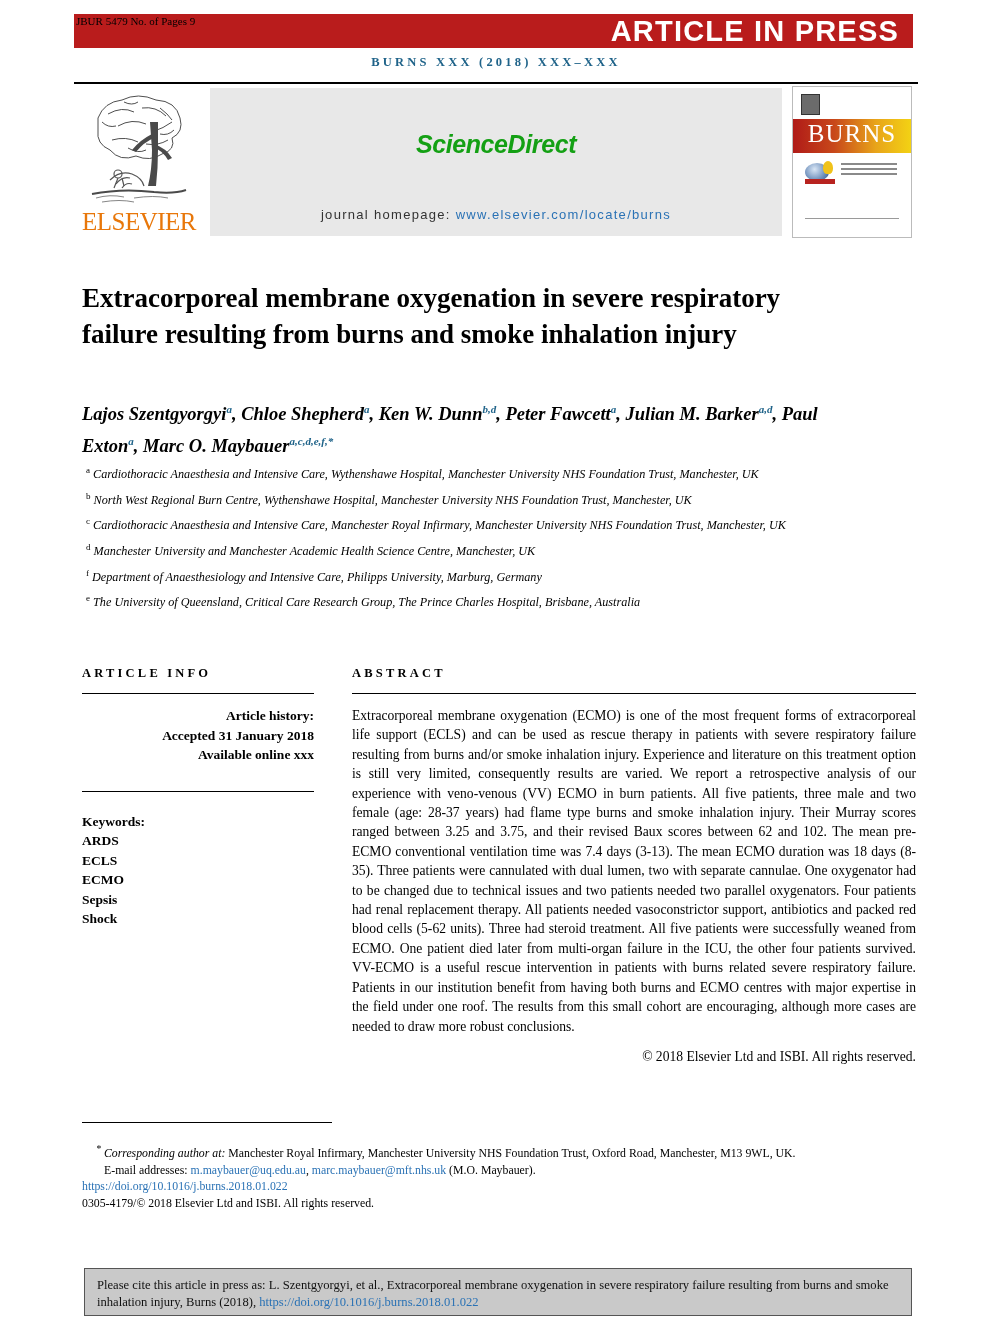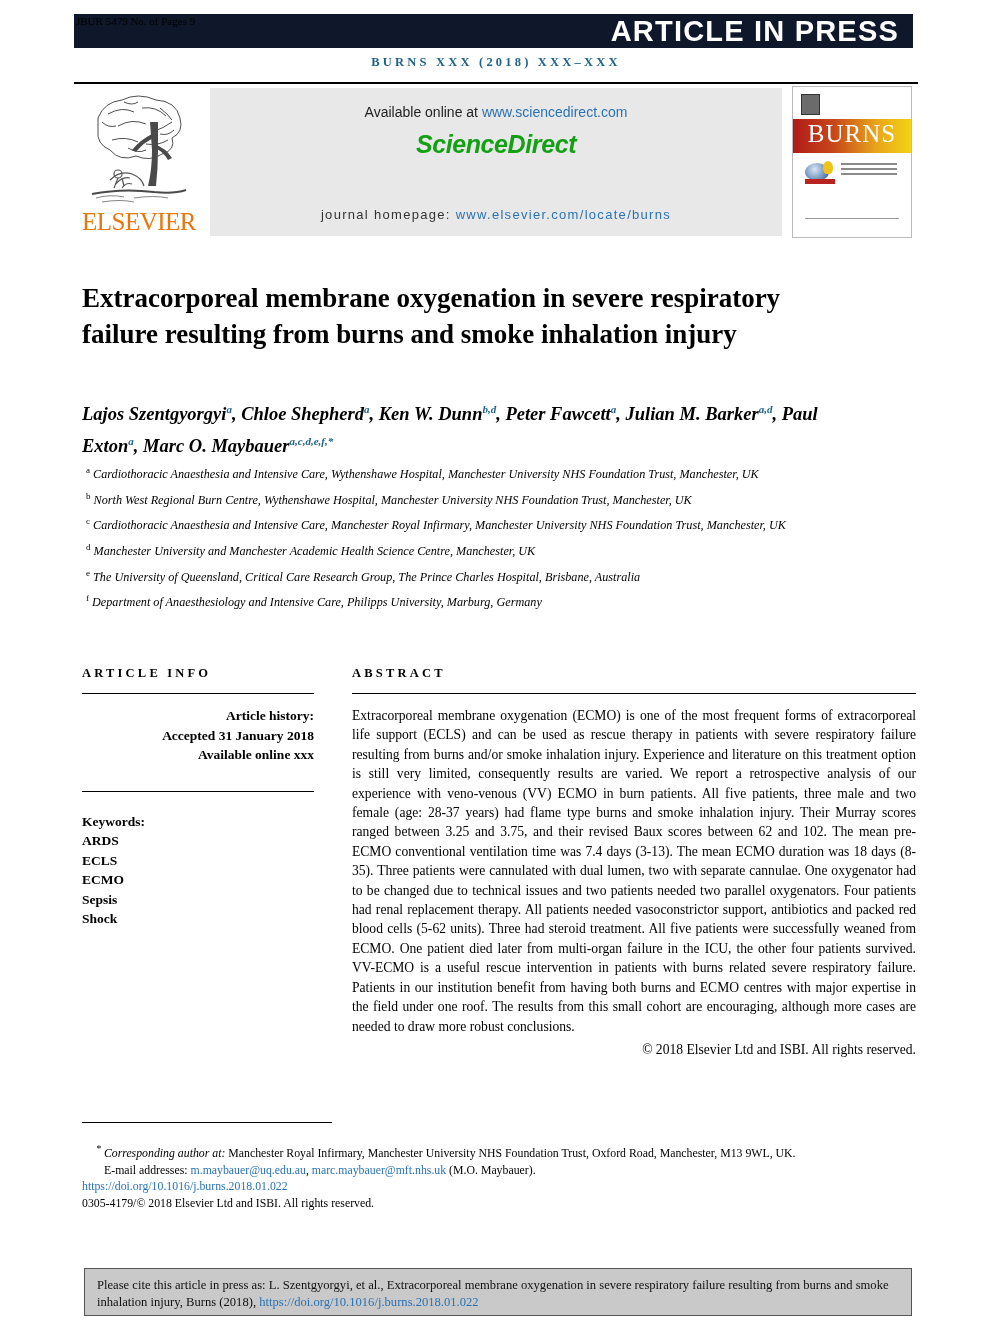--- a/index.html
+++ b/index.html
@@ -16,21 +16,21 @@
     overflow: hidden;
   }
 
   
   .press-band {
     position: absolute;
     left: 74px;
     top: 14px;
     width: 839px;
     height: 34px;
-    background: #0f172a;
+    background: #b91c1c;
   }
   .press-band-text {
     position: absolute;
     right: 14px;
     top: 1px;
     font-family: "Liberation Sans", sans-serif;
     font-weight: bold;
     font-size: 29px;
     letter-spacing: 1.2px;
     color: #ffffff;
@@ -294,21 +294,21 @@
     font-size: 13.6px;
     line-height: 19.4px;
     text-align: justify;
     text-justify: inter-word;
   }
   .copyright {
     font-family: "Liberation Serif", serif;
     font-size: 13.6px;
     line-height: 19.4px;
     text-align: right;
-    margin-top: 4px;
+    margin-top: 11px;
   }
 
   
   .foot-rule {
     position: absolute;
     left: 82px;
     top: 1122px;
     width: 250px;
     height: 1px;
     background: #000;
@@ -378,23 +378,20 @@
       </g>
       <path d="M4 106 Q34 100 66 104 Q86 106 98 102" stroke="#4a4a4a" stroke-width="2" fill="none"></path>
       <g stroke="#666" stroke-width="0.8" fill="none">
         <path d="M8 110 q14 -4 28 -1 M46 110 q20 -3 34 0 M14 114 q18 -3 32 0"></path>
       </g>
     </svg>
     <div class="elsevier-word">ELSEVIER</div>
   </div>
 
   <div class="sd-box">
-    <div class="sd-avail">
-      <span>Available online at </span><span class="url">www.sciencedirect.com</span>
-    </div>
     <div class="sd-logo">ScienceDirect</div>
     <div class="sd-home">
       <span>journal homepage: </span><span class="url">www.elsevier.com/locate/burns</span>
     </div>
   </div>
 
   <div class="cover">
     <div class="cover-stamp"></div>
     <div class="cover-band"></div>
     <div class="cover-title">BURNS</div>
@@ -420,22 +417,22 @@
   <span>Julian M. Barker</span><sup>a,d</sup>,
   <span>Paul Exton</span><sup>a</sup>,
   <span>Marc O. Maybauer</span><sup>a,c,d,e,f,*</sup>
 </div>
 
 <div class="affils">
   <p><sup>a</sup> <span>Cardiothoracic Anaesthesia and Intensive Care, Wythenshawe Hospital, Manchester University NHS Foundation Trust, Manchester, UK</span></p>
   <p><sup>b</sup> <span>North West Regional Burn Centre, Wythenshawe Hospital, Manchester University NHS Foundation Trust, Manchester, UK</span></p>
   <p><sup>c</sup> <span>Cardiothoracic Anaesthesia and Intensive Care, Manchester Royal Infirmary, Manchester University NHS Foundation Trust, Manchester, UK</span></p>
   <p><sup>d</sup> <span>Manchester University and Manchester Academic Health Science Centre, Manchester, UK</span></p>
+  <p><sup>f</sup> <span>Department of Anaesthesiology and Intensive Care, Philipps University, Marburg, Germany</span></p>
   <p><sup>e</sup> <span>The University of Queensland, Critical Care Research Group, The Prince Charles Hospital, Brisbane, Australia</span></p>
-  <p><sup>f</sup> <span>Department of Anaesthesiology and Intensive Care, Philipps University, Marburg, Germany</span></p>
 </div>
 
 <div class="col-left">
   <div class="sec-head">ARTICLE INFO</div>
   <div class="hr-thin"></div>
   <div class="info-block">
     <div>Article history:</div>
     <div>Accepted 31 January 2018</div>
     <div>Available online xxx</div>
   </div>

